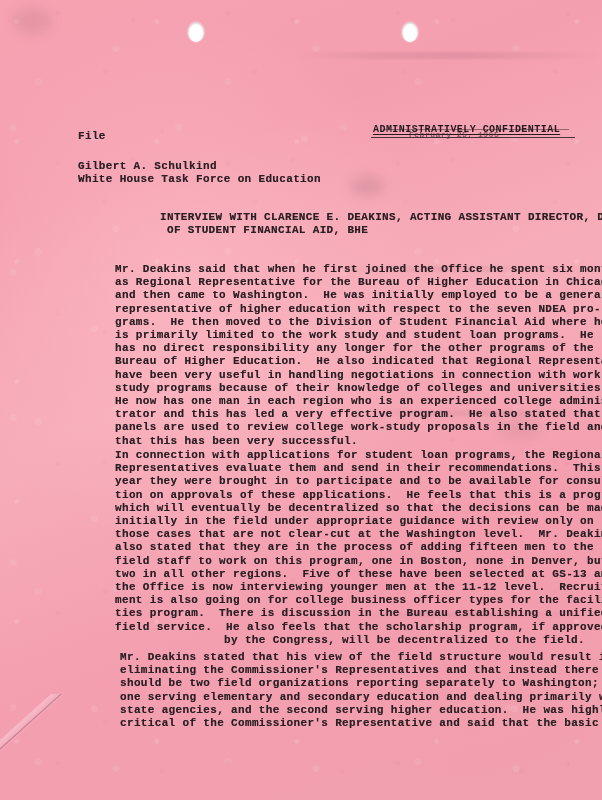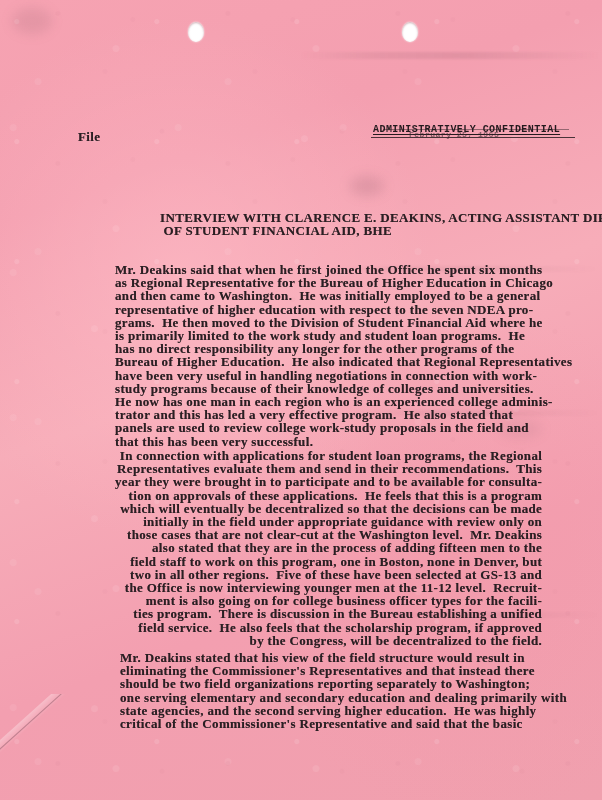--- a/index.html
+++ b/index.html
@@ -103,22 +103,22 @@
   }
 
   
   .doc {
     position: absolute;
     inset: 0;
     color: #241a1e;
   }
   .t {
     position: absolute;
-    font-family: Liberation Serif, serif;
-    font-size: 13px;
+    font-family: Liberation Mono, monospace;
+    font-size: 11px;
     line-height: 13.2px;
     letter-spacing: .34px;
     font-weight: 700;
     white-space: pre;
     color: #2a1f23;
     text-shadow: 0 0 .6px rgba(40,28,33,.55);
   }
 
   #file-label   { left: 78px;  top: 130px; }
   #addressee    { left: 78px;  top: 160px; }
@@ -197,20 +197,22 @@
 
     <div class="t" id="file-label">File</div>
 
     <div id="stamp">
       <div class="stamp-line">ADMINISTRATIVELY CONFIDENTIAL</div>
       <div class="stamp-date">February 25, 1965</div>
       <div class="strike"></div>
       <div class="strike2"></div>
     </div>
 
+    <div class="t" id="addressee">Gilbert A. Schulkind
+White House Task Force on Education</div>
 
     <div class="t body-block" id="para1">Mr. Deakins said that when he first joined the Office he spent six months
 as Regional Representative for the Bureau of Higher Education in Chicago
 and then came to Washington.  He was initially employed to be a general
 representative of higher education with respect to the seven NDEA pro-
 grams.  He then moved to the Division of Student Financial Aid where he
 is primarily limited to the work study and student loan programs.  He
 has no direct responsibility any longer for the other programs of the
 Bureau of Higher Education.  He also indicated that Regional Representatives
 have been very useful in handling negotiations in connection with work-

